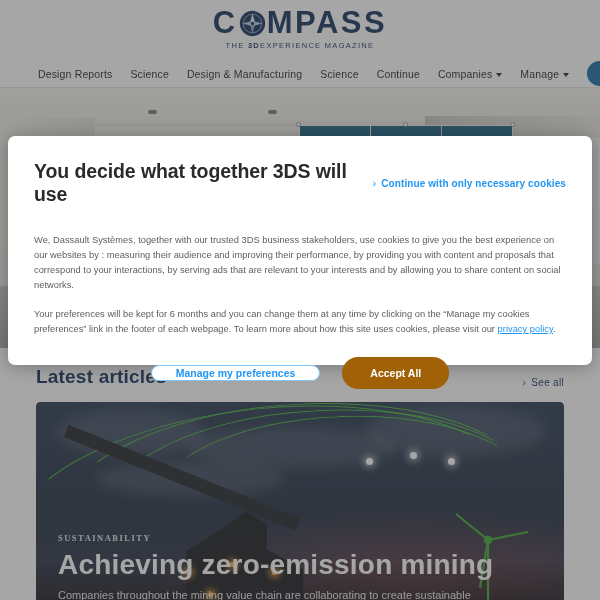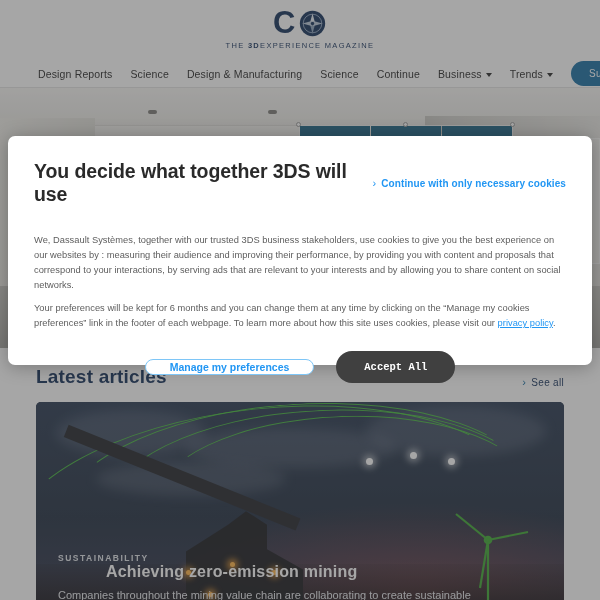--- a/index.html
+++ b/index.html
@@ -301,29 +301,30 @@
   .card-text {
     position: absolute;
     left: 22px; right: 22px; bottom: 8px;
     z-index: 6;
   }
   .kicker {
     font-size: 8.5px;
     font-weight: 700;
     letter-spacing: 1.5px;
     color: #dfe3e8;
+    margin-bottom: 7px;
+    font-family: Liberation Serif, serif;
   }
   .card-title {
-    font-size: 16px;
+    font-size: 28px;
     font-weight: 700;
     color: #ffffff;
     letter-spacing: .2px;
     line-height: 1.1;
     margin-bottom: 7px;
-    margin-left: 48px;
   }
   .card-desc {
     font-size: 11px;
     color: #e6e8ec;
     line-height: 1.45;
   }
 
   
   #dim {
     position: absolute;
@@ -370,21 +371,21 @@
   }
   .necessary-link .chev { font-size: 11px; font-weight: 400; }
 
   .modal-body { margin-top: 27px; }
   .modal-p {
     font-size: 9.3px;
     line-height: 1.62;
     color: #5d5d5d;
     letter-spacing: .02px;
   }
-  .modal-p + .modal-p { margin-top: 8px; }
+  .modal-p + .modal-p { margin-top: 14px; }
   .modal-p a {
     color: #2196f3;
     text-decoration: underline;
   }
 
   .modal-actions {
     display: flex;
     align-items: center;
     justify-content: center;
     gap: 22px;
@@ -396,29 +397,29 @@
     border: 1px solid #7ec6f7;
     border-radius: 20px;
     padding: 1px 24px;
     font-size: 10.5px;
     font-weight: 700;
     cursor: pointer;
     font-family: "Liberation Sans", sans-serif;
     min-width: 150px;
   }
   .btn-filled {
-    background: #404040;
+    background: #a16207;
     color: #ffffff;
     border: none;
     border-radius: 20px;
     padding: 10px 28px;
     font-size: 10.5px;
     font-weight: 700;
     cursor: pointer;
-    font-family: Liberation Mono, monospace;
+    font-family: Liberation Sans, sans-serif;
     min-width: 104px;
   }
 </style>
 </head>
 <body>
 
 <div id="page">
 
   <div id="site-layer">
 
@@ -431,20 +432,21 @@
             <svg width="27" height="27" viewBox="0 0 32 32">
               <circle cx="16" cy="16" r="15" fill="#16325c"></circle>
               <circle cx="16" cy="16" r="11" fill="none" stroke="#9fb4cd" stroke-width="1"></circle>
               <polygon points="16,4 19,15 16,16 13,15" fill="#e8eef5"></polygon>
               <polygon points="16,28 19,17 16,16 13,17" fill="#8ea4bd"></polygon>
               <polygon points="4,16 15,13 16,16 15,19" fill="#b9c7d8"></polygon>
               <polygon points="28,16 17,13 16,16 17,19" fill="#b9c7d8"></polygon>
               <circle cx="16" cy="16" r="2" fill="#16325c"></circle>
             </svg>
           </span>
+          <span class="logo-text">MPASS</span>
         </div>
         <div class="logo-tagline">
           <span>THE </span><b>3D</b><span>EXPERIENCE MAGAZINE</span>
         </div>
       </div>
 
       <nav class="nav">
         <span class="nav-item">
           <span>Design Reports</span>
         </span>
@@ -454,25 +456,25 @@
         <span class="nav-item">
           <span>Design &amp; Manufacturing</span>
         </span>
         <span class="nav-item">
           <span>Science</span>
         </span>
         <span class="nav-item">
           <span>Continue</span>
         </span>
         <span class="nav-item">
-          <span>Business</span>
+          <span>Companies</span>
           <i class="caret"></i>
         </span>
         <span class="nav-item">
-          <span>Trends</span>
+          <span>Manage</span>
           <i class="caret"></i>
         </span>
         <button class="subscribe-btn">Subscribe</button>
       </nav>
     </div>
 
     <div class="hero">
       <div class="hero-room"></div>
       <div class="hero-ceiling"></div>
       <div class="hero-light" style="left:148px"></div>

